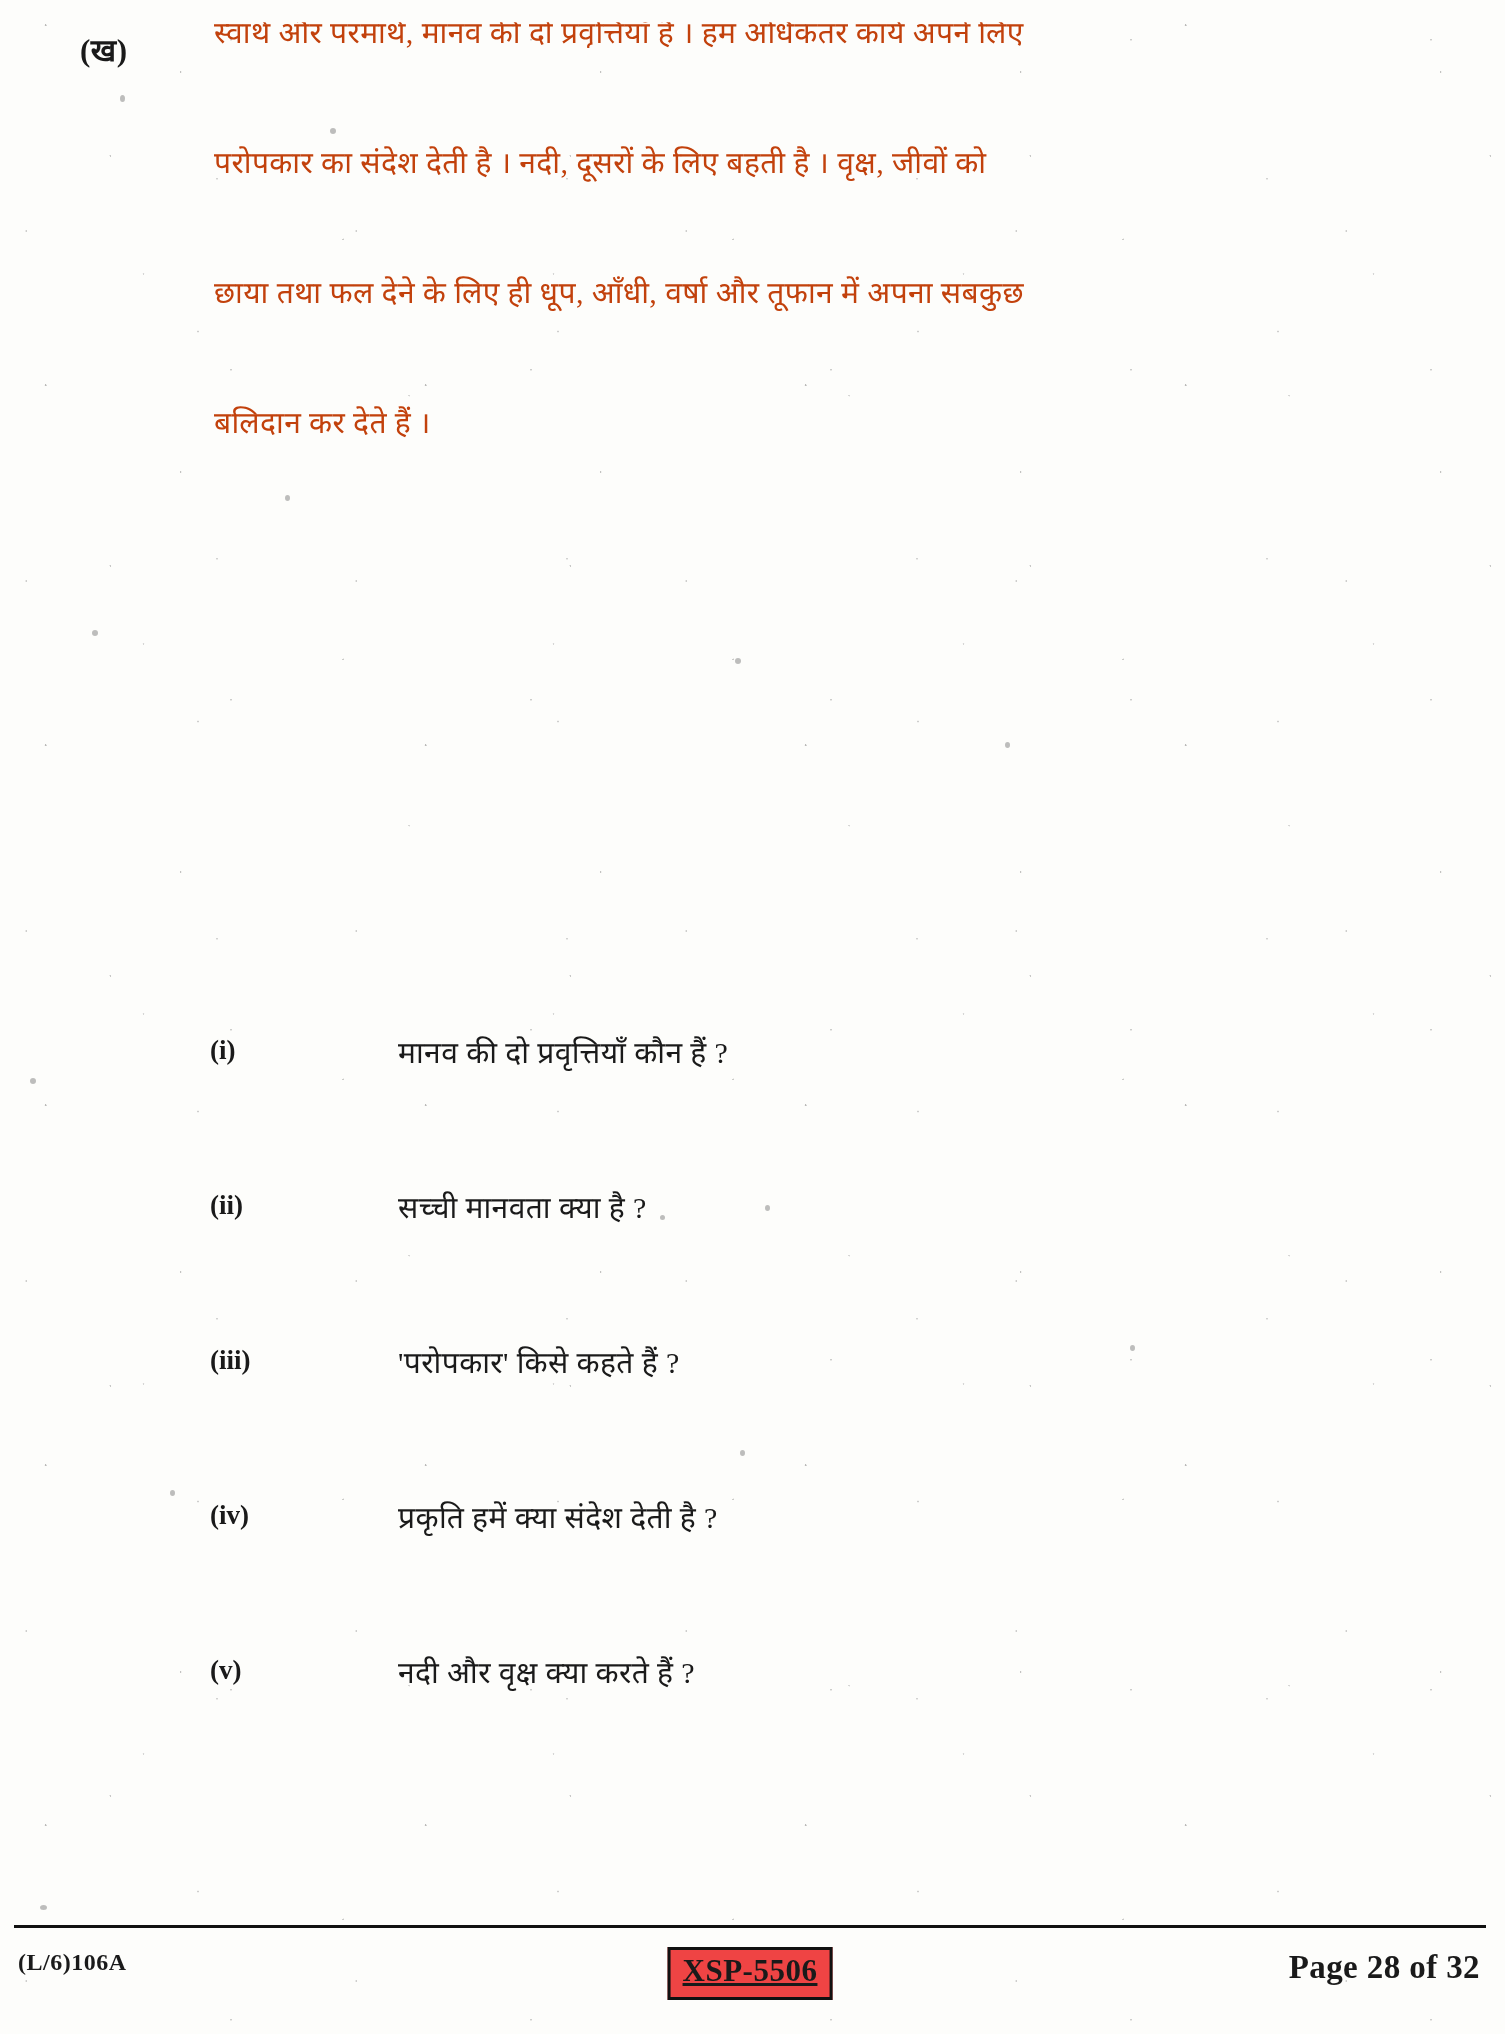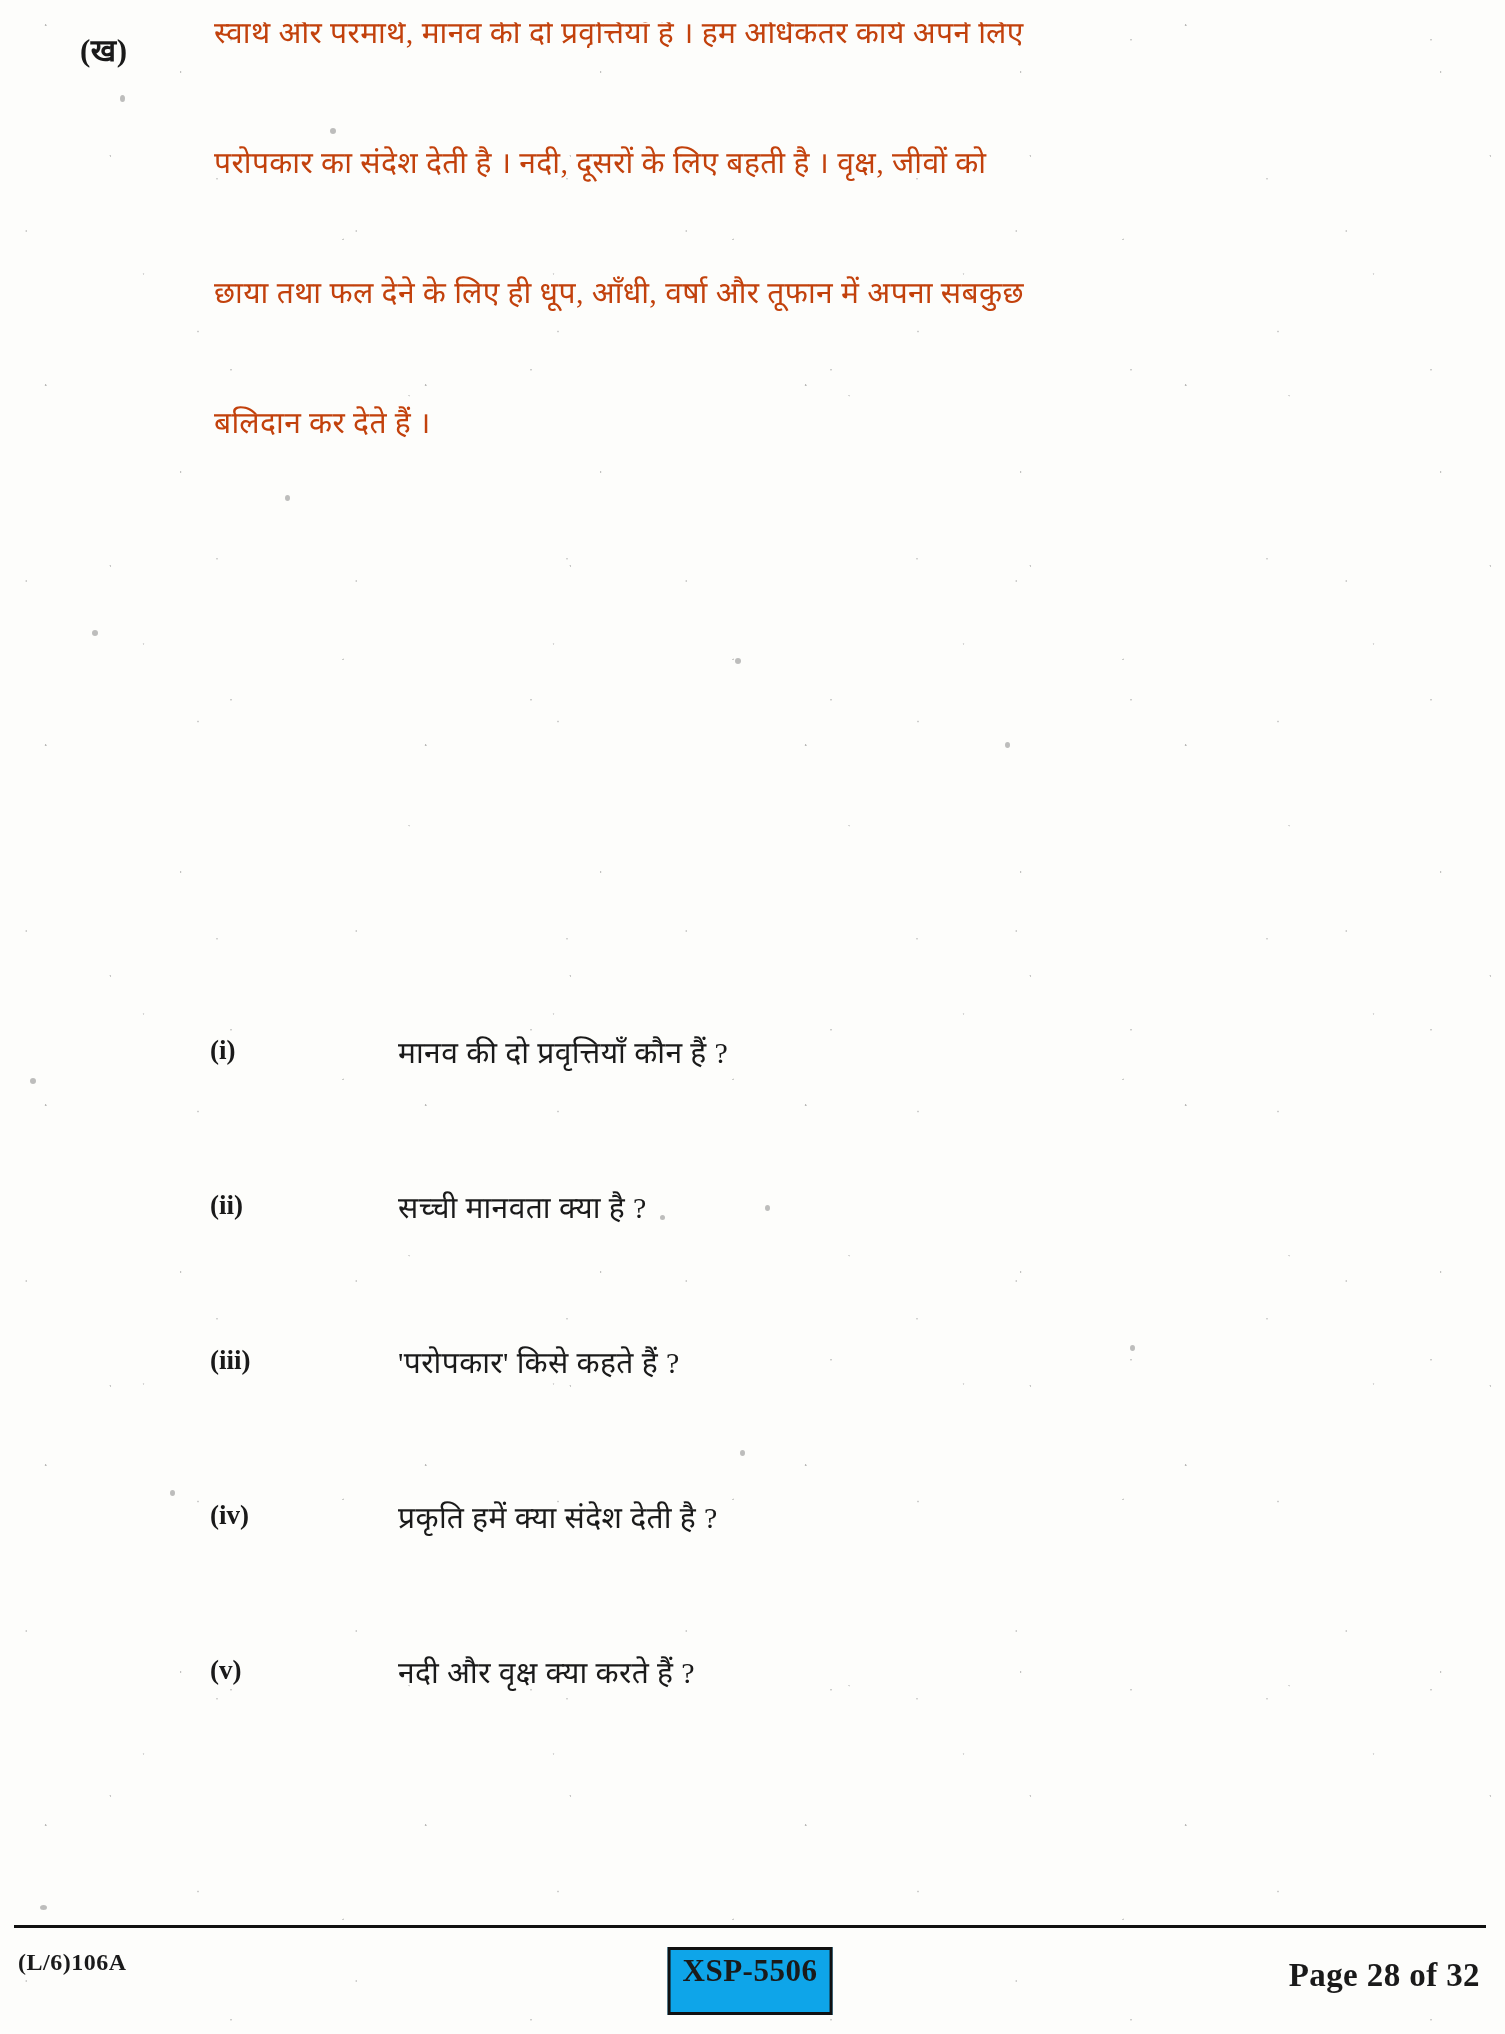--- a/index.html
+++ b/index.html
@@ -149,32 +149,33 @@
     font-family: "Liberation Serif", serif;
     font-size: 24px;
     font-weight: 700;
     letter-spacing: 0.5px;
   }
   .footer-center {
     position: absolute;
     left: 50%;
     transform: translateX(-50%);
     top: 2px;
-    padding: 3px 12px 23px 12px;
+    padding: 3px 12px 8px 12px;
     border: 3px solid #111;
     font-family: "Liberation Serif", serif;
     font-size: 31px;
     font-weight: 700;
     letter-spacing: 0.5px;
-    background: #0ea5e9;
+    background: #ef4444;
+    text-decoration: underline;
   }
   .footer-right {
     position: absolute;
     right: 6px;
-    top: 12px;
+    top: 4px;
     font-family: "Liberation Serif", serif;
     font-size: 33px;
     font-weight: 700;
     letter-spacing: 0.4px;
   }
 
   
   .smudge {
     position: absolute;
     background: rgba(0,0,0,0.25);

